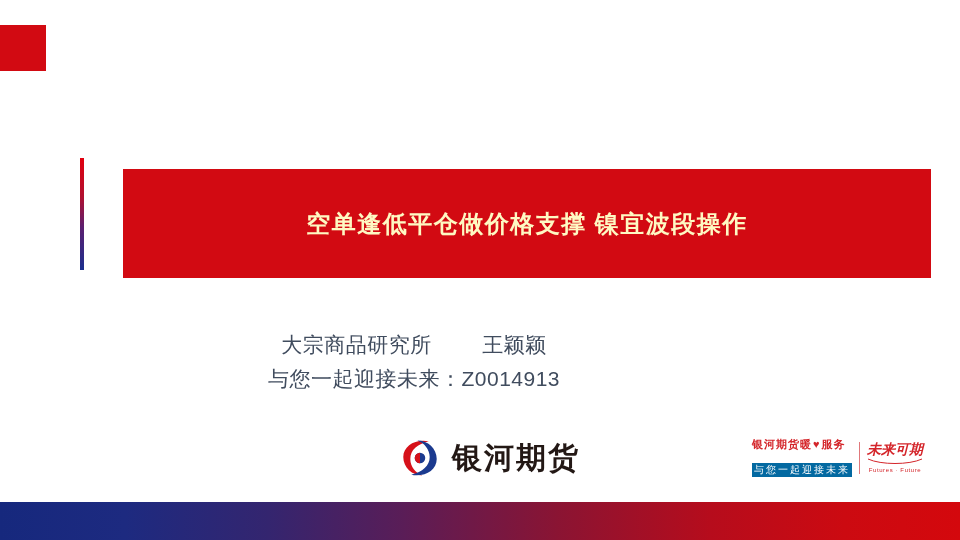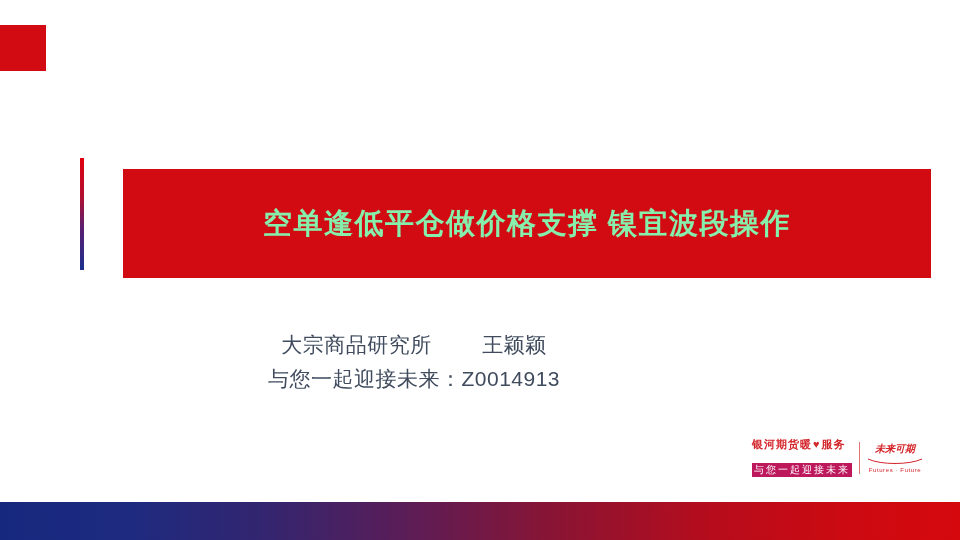--- a/index.html
+++ b/index.html
@@ -46,22 +46,22 @@
     left: 123px;
     top: 169px;
     width: 808px;
     height: 109px;
     background: #d20a12;
     display: flex;
     align-items: center;
     justify-content: center;
   }
   .title-text {
-    color: #86efac;
-    font-size: 29px;
+    color: #fef9c3;
+    font-size: 24px;
     font-weight: bold;
     letter-spacing: 1.5px;
     line-height: 1;
     white-space: nowrap;
     text-align: right;
   }
 
   
   .subtitle {
     position: absolute;
@@ -118,42 +118,42 @@
     gap: 1px;
     font-size: 11px;
     font-weight: bold;
     color: #d4252a;
     letter-spacing: 1px;
     line-height: 13px;
     white-space: nowrap;
   }
   .heart-icon { color: #d4252a; font-size: 11px; line-height: 11px; }
   .slogan-bottom {
-    background: #be185d;
+    background: #0369a1;
     color: #ffffff;
     font-size: 10px;
     letter-spacing: 2px;
     line-height: 14px;
     padding: 0 2px;
     white-space: nowrap;
     text-align: center;
   }
   .slogan-sep {
     width: 1px;
     height: 32px;
     background: #e0787b;
   }
   .slogan-right {
     display: flex;
     flex-direction: column;
     align-items: center;
     gap: 1px;
   }
   .slogan-cn {
-    font-size: 10px;
+    font-size: 14px;
     font-weight: bold;
     color: #d4252a;
     letter-spacing: 0px;
     line-height: 16px;
     white-space: nowrap;
     font-style: italic;
   }
   .slogan-swoosh { display: block; }
   .slogan-en {
     font-size: 6px;
@@ -186,20 +186,31 @@
     <div class="title-text">空单逢低平仓做价格支撑 镍宜波段操作</div>
   </div>
 
   <div class="subtitle">
     <span class="subtitle-line">大宗商品研究所        王颖颖</span>
     <span class="subtitle-line">与您一起迎接未来：Z0014913</span>
   </div>
 
   <div class="logo-row">
 
+    <div class="brand">
+      <span class="brand-mark-wrap">
+        <svg class="brand-mark" viewBox="0 0 100 100" xmlns="http://www.w3.org/2000/svg" aria-hidden="true">
+          <path d="M70 12 C40 6 12 22 12 48 C12 72 32 90 56 90 C40 84 28 70 28 52 C28 32 44 18 70 12 Z" fill="#d6111a"></path>
+          <path d="M30 88 C60 94 88 78 88 52 C88 28 68 10 44 10 C60 16 72 30 72 48 C72 68 56 82 30 88 Z" fill="#1b3a8f"></path>
+          <circle cx="50" cy="50" r="12" fill="#1b3a8f"></circle>
+          <path d="M50 38 A12 12 0 0 0 50 62 Z" fill="#d6111a"></path>
+        </svg>
+      </span>
+      <span class="brand-name">银河期货</span>
+    </div>
 
     <div class="slogan">
       <div class="slogan-left">
         <div class="slogan-top">
           <span>银河期货暖</span>
           <span class="heart-icon">♥</span>
           <span>服务</span>
         </div>
         <div class="slogan-bottom">与您一起迎接未来</div>
       </div>

